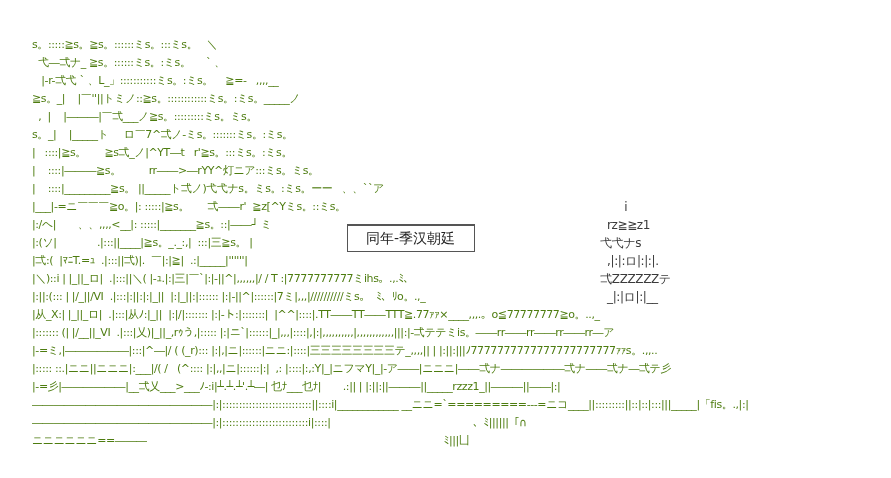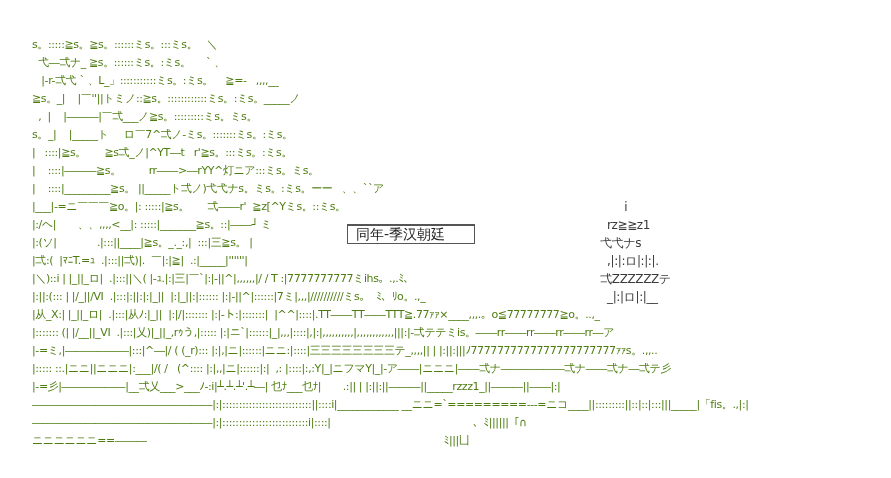--- a/index.html
+++ b/index.html
@@ -6,26 +6,26 @@
     body { width: 891px; height: 478px; position: relative; overflow: hidden; }
     .aa {
       position: absolute; left: 32px; top: 36px;
       font-family: "DejaVu Sans", sans-serif;
       font-size: 11px; line-height: 18px;
       color: #4d7c0f; white-space: pre; letter-spacing: -0.4px;
     }
     .aa .line { display: block; height: 18px; }
     .caption-box {
       position: absolute; left: 347px; top: 224px;
-      width: 128px; height: 20px;
+      width: 128px; height: 28px;
       border: 1px solid #555; border-top-width: 2px;
       background: #fff;
       font-family: "DejaVu Sans", sans-serif;
       font-size: 14px; color: #222;
-      display: flex; align-items: center; padding-left: 8px; box-sizing: border-box;
+      display: flex; align-items: center; padding-left: 18px; box-sizing: border-box;
     }
     .tower {
       position: absolute; left: 590px; top: 198px;
       font-family: "DejaVu Sans", sans-serif;
       font-size: 12px; line-height: 18px; color: #3a3a3a; white-space: pre;
       letter-spacing: -0.4px;
     }
     .tower .line { display: block; height: 18px; }
   </style>
 </head>

